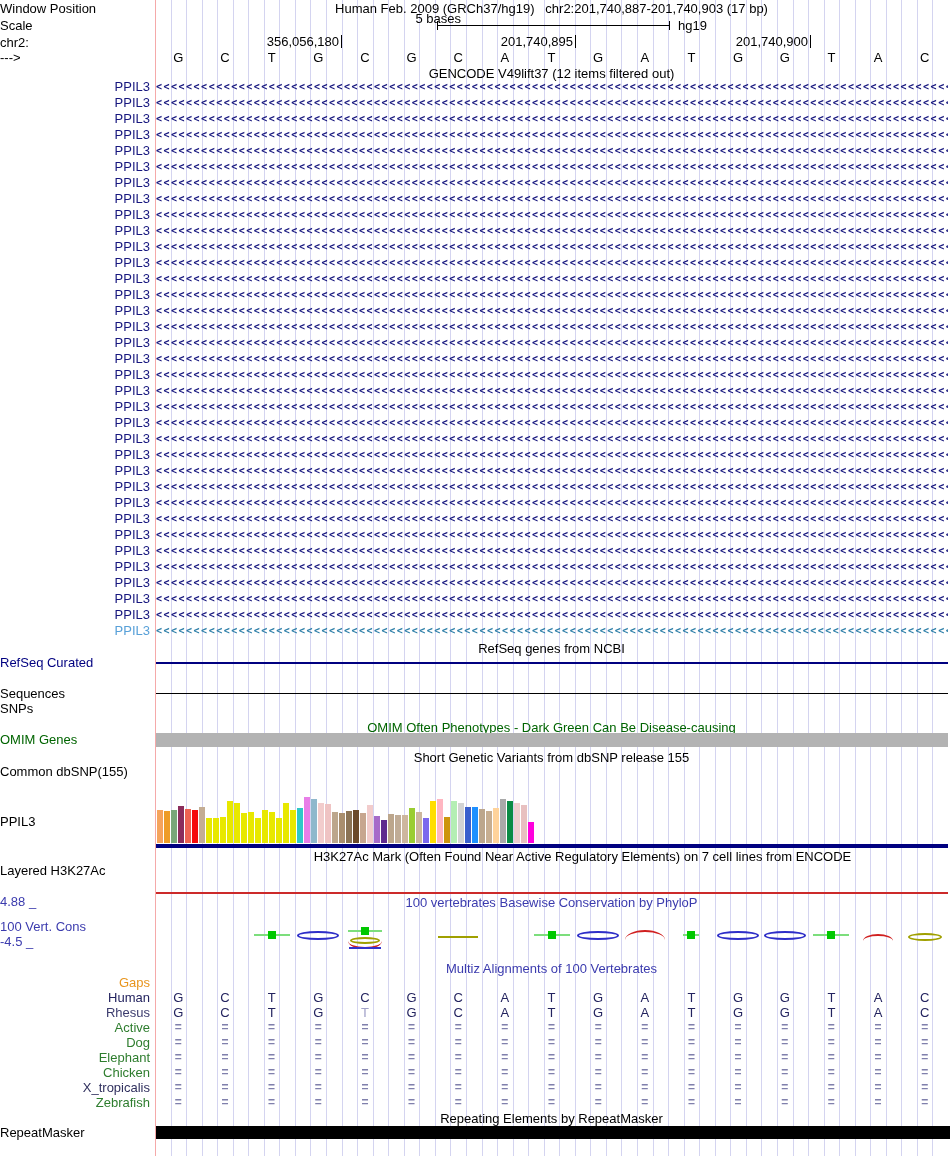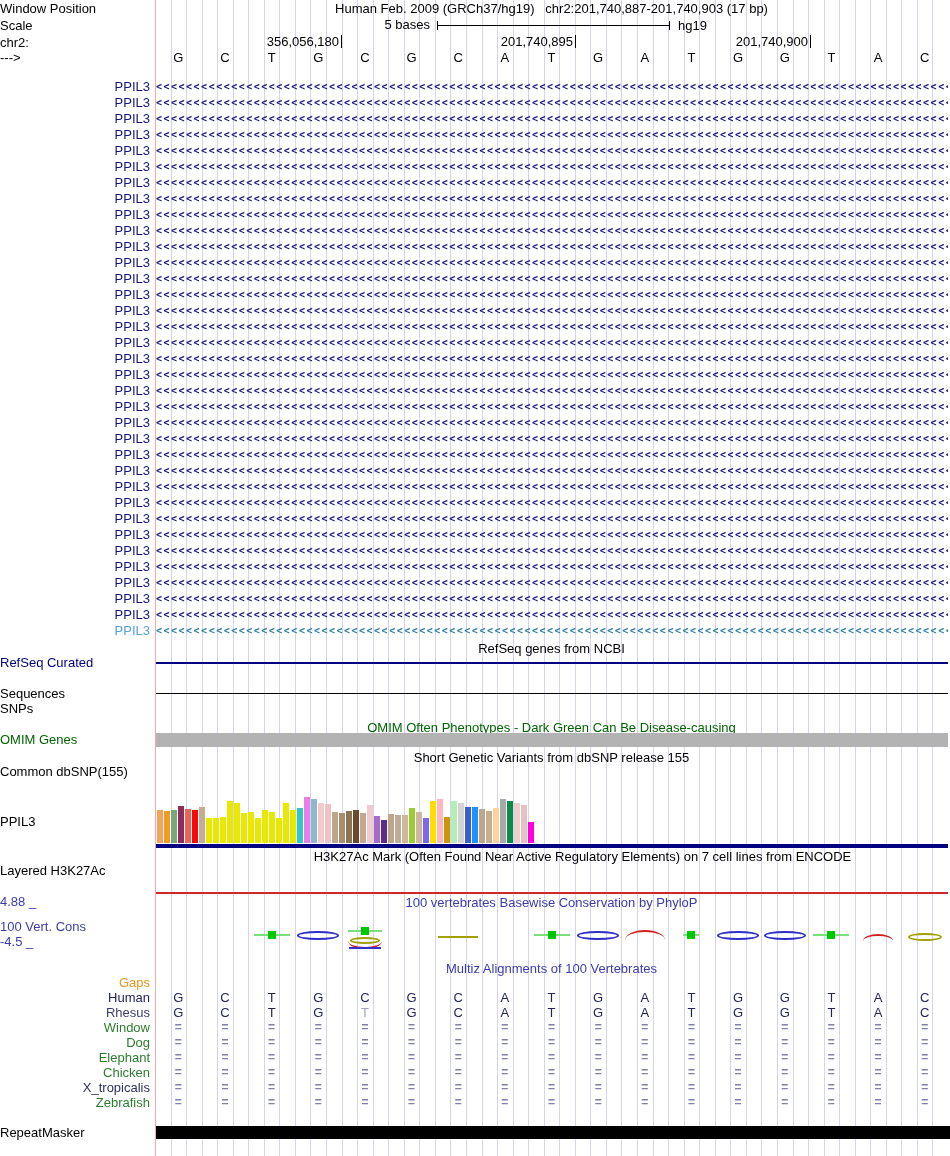--- a/index.html
+++ b/index.html
@@ -71,21 +71,21 @@
       <div class="abs" style="left: 901px; top: 0px; width: 1px; height: 1156px; background: rgb(212, 212, 240);"></div>
       <div class="abs" style="left: 917px; top: 0px; width: 1px; height: 1156px; background: rgb(212, 212, 240);"></div>
       <div class="abs" style="left: 932px; top: 0px; width: 1px; height: 1156px; background: rgb(212, 212, 240);"></div>
     </div>
   <div class="abs" id="edge-line" style="left: 155px; top: 0px; width: 1px; height: 1156px; background: rgb(245, 169, 169);"></div>
 
   <div class="lbl" style="top:1px;">Window Position</div>
   <div class="title" style="top:1px;">Human Feb. 2009 (GRCh37/hg19)   chr2:201,740,887-201,740,903 (17 bp)</div>
 
   <div class="lbl" style="top:18px;">Scale</div>
-  <div class="coordtxt" style="left:310px;top:18px;">5 bases</div>
+  <div class="coordtxt" style="left:310px;top:12px;padding-left:31px;">5 bases</div>
   <div class="abs" style="left:437px;top:25px;width:233px;height:1px;background:#000;"></div>
   <div class="abs" style="left:437px;top:21px;width:1px;height:9px;background:#000;"></div>
   <div class="abs" style="left:669px;top:21px;width:1px;height:9px;background:#000;"></div>
   <div class="abs" style="left:678px;top:18px;height:15px;line-height:15px;">hg19</div>
 
   <div class="lbl" style="top:35px;">chr2:</div>
   <div class="coordtxt" style="left:219px;top:35px;">356,056,180</div>
   <div class="tick" style="left:341px;top:35px;height:13px;"></div>
   <div class="coordtxt" style="left:453px;top:35px;">201,740,895</div>
   <div class="tick" style="left:575px;top:35px;height:13px;"></div>
@@ -106,20 +106,21 @@
       <div class="basecell" style="left: 575.147px; top: 50px; width: 46px; text-align: center; height: 15px; line-height: 15px;">G</div>
       <div class="basecell" style="left: 621.794px; top: 50px; width: 46px; text-align: center; height: 15px; line-height: 15px;">A</div>
       <div class="basecell" style="left: 668.441px; top: 50px; width: 46px; text-align: center; height: 15px; line-height: 15px;">T</div>
       <div class="basecell" style="left: 715.088px; top: 50px; width: 46px; text-align: center; height: 15px; line-height: 15px;">G</div>
       <div class="basecell" style="left: 761.735px; top: 50px; width: 46px; text-align: center; height: 15px; line-height: 15px;">G</div>
       <div class="basecell" style="left: 808.382px; top: 50px; width: 46px; text-align: center; height: 15px; line-height: 15px;">T</div>
       <div class="basecell" style="left: 855.029px; top: 50px; width: 46px; text-align: center; height: 15px; line-height: 15px;">A</div>
       <div class="basecell" style="left: 901.676px; top: 50px; width: 46px; text-align: center; height: 15px; line-height: 15px;">C</div>
     </div>
 
+  <div class="title" style="top:66px;">GENCODE V49lift37 (12 items filtered out)</div>
   <div id="gencode-rows">
       <div class="abs" style="left: 0px; top: 79px; width: 150px; text-align: right; height: 16px; line-height: 16px; color: rgb(22, 22, 126);">PPIL3</div>
       <div class="abs" style="left: 156px; top: 80px; width: 792px; height: 14px; line-height: 14px; overflow: hidden; white-space: nowrap; font-weight: bold; font-family: &quot;DejaVu Sans Mono&quot;, monospace; font-size: 10px; letter-spacing: 1.5px; color: rgb(22, 22, 126);">&lt;&lt;&lt;&lt;&lt;&lt;&lt;&lt;&lt;&lt;&lt;&lt;&lt;&lt;&lt;&lt;&lt;&lt;&lt;&lt;&lt;&lt;&lt;&lt;&lt;&lt;&lt;&lt;&lt;&lt;&lt;&lt;&lt;&lt;&lt;&lt;&lt;&lt;&lt;&lt;&lt;&lt;&lt;&lt;&lt;&lt;&lt;&lt;&lt;&lt;&lt;&lt;&lt;&lt;&lt;&lt;&lt;&lt;&lt;&lt;&lt;&lt;&lt;&lt;&lt;&lt;&lt;&lt;&lt;&lt;&lt;&lt;&lt;&lt;&lt;&lt;&lt;&lt;&lt;&lt;&lt;&lt;&lt;&lt;&lt;&lt;&lt;&lt;&lt;&lt;&lt;&lt;&lt;&lt;&lt;&lt;&lt;&lt;&lt;&lt;&lt;&lt;&lt;&lt;&lt;&lt;&lt;&lt;&lt;&lt;&lt;&lt;&lt;&lt;&lt;&lt;&lt;&lt;&lt;&lt;</div>
       <div class="abs" style="left: 0px; top: 95px; width: 150px; text-align: right; height: 16px; line-height: 16px; color: rgb(22, 22, 126);">PPIL3</div>
       <div class="abs" style="left: 156px; top: 96px; width: 792px; height: 14px; line-height: 14px; overflow: hidden; white-space: nowrap; font-weight: bold; font-family: &quot;DejaVu Sans Mono&quot;, monospace; font-size: 10px; letter-spacing: 1.5px; color: rgb(22, 22, 126);">&lt;&lt;&lt;&lt;&lt;&lt;&lt;&lt;&lt;&lt;&lt;&lt;&lt;&lt;&lt;&lt;&lt;&lt;&lt;&lt;&lt;&lt;&lt;&lt;&lt;&lt;&lt;&lt;&lt;&lt;&lt;&lt;&lt;&lt;&lt;&lt;&lt;&lt;&lt;&lt;&lt;&lt;&lt;&lt;&lt;&lt;&lt;&lt;&lt;&lt;&lt;&lt;&lt;&lt;&lt;&lt;&lt;&lt;&lt;&lt;&lt;&lt;&lt;&lt;&lt;&lt;&lt;&lt;&lt;&lt;&lt;&lt;&lt;&lt;&lt;&lt;&lt;&lt;&lt;&lt;&lt;&lt;&lt;&lt;&lt;&lt;&lt;&lt;&lt;&lt;&lt;&lt;&lt;&lt;&lt;&lt;&lt;&lt;&lt;&lt;&lt;&lt;&lt;&lt;&lt;&lt;&lt;&lt;&lt;&lt;&lt;&lt;&lt;&lt;&lt;&lt;&lt;&lt;&lt;&lt;</div>
       <div class="abs" style="left: 0px; top: 111px; width: 150px; text-align: right; height: 16px; line-height: 16px; color: rgb(22, 22, 126);">PPIL3</div>
       <div class="abs" style="left: 156px; top: 112px; width: 792px; height: 14px; line-height: 14px; overflow: hidden; white-space: nowrap; font-weight: bold; font-family: &quot;DejaVu Sans Mono&quot;, monospace; font-size: 10px; letter-spacing: 1.5px; color: rgb(22, 22, 126);">&lt;&lt;&lt;&lt;&lt;&lt;&lt;&lt;&lt;&lt;&lt;&lt;&lt;&lt;&lt;&lt;&lt;&lt;&lt;&lt;&lt;&lt;&lt;&lt;&lt;&lt;&lt;&lt;&lt;&lt;&lt;&lt;&lt;&lt;&lt;&lt;&lt;&lt;&lt;&lt;&lt;&lt;&lt;&lt;&lt;&lt;&lt;&lt;&lt;&lt;&lt;&lt;&lt;&lt;&lt;&lt;&lt;&lt;&lt;&lt;&lt;&lt;&lt;&lt;&lt;&lt;&lt;&lt;&lt;&lt;&lt;&lt;&lt;&lt;&lt;&lt;&lt;&lt;&lt;&lt;&lt;&lt;&lt;&lt;&lt;&lt;&lt;&lt;&lt;&lt;&lt;&lt;&lt;&lt;&lt;&lt;&lt;&lt;&lt;&lt;&lt;&lt;&lt;&lt;&lt;&lt;&lt;&lt;&lt;&lt;&lt;&lt;&lt;&lt;&lt;&lt;&lt;&lt;&lt;&lt;</div>
       <div class="abs" style="left: 0px; top: 127px; width: 150px; text-align: right; height: 16px; line-height: 16px; color: rgb(22, 22, 126);">PPIL3</div>
       <div class="abs" style="left: 156px; top: 128px; width: 792px; height: 14px; line-height: 14px; overflow: hidden; white-space: nowrap; font-weight: bold; font-family: &quot;DejaVu Sans Mono&quot;, monospace; font-size: 10px; letter-spacing: 1.5px; color: rgb(22, 22, 126);">&lt;&lt;&lt;&lt;&lt;&lt;&lt;&lt;&lt;&lt;&lt;&lt;&lt;&lt;&lt;&lt;&lt;&lt;&lt;&lt;&lt;&lt;&lt;&lt;&lt;&lt;&lt;&lt;&lt;&lt;&lt;&lt;&lt;&lt;&lt;&lt;&lt;&lt;&lt;&lt;&lt;&lt;&lt;&lt;&lt;&lt;&lt;&lt;&lt;&lt;&lt;&lt;&lt;&lt;&lt;&lt;&lt;&lt;&lt;&lt;&lt;&lt;&lt;&lt;&lt;&lt;&lt;&lt;&lt;&lt;&lt;&lt;&lt;&lt;&lt;&lt;&lt;&lt;&lt;&lt;&lt;&lt;&lt;&lt;&lt;&lt;&lt;&lt;&lt;&lt;&lt;&lt;&lt;&lt;&lt;&lt;&lt;&lt;&lt;&lt;&lt;&lt;&lt;&lt;&lt;&lt;&lt;&lt;&lt;&lt;&lt;&lt;&lt;&lt;&lt;&lt;&lt;&lt;&lt;&lt;</div>
       <div class="abs" style="left: 0px; top: 143px; width: 150px; text-align: right; height: 16px; line-height: 16px; color: rgb(22, 22, 126);">PPIL3</div>
@@ -324,21 +325,21 @@
       <div class="abs" style="left: 481.853px; top: 1005px; width: 46px; text-align: center; height: 15px; line-height: 15px; font-size: 13px; font-weight: normal; color: rgb(35, 35, 95);">A</div>
       <div class="abs" style="left: 528.5px; top: 1005px; width: 46px; text-align: center; height: 15px; line-height: 15px; font-size: 13px; font-weight: normal; color: rgb(35, 35, 95);">T</div>
       <div class="abs" style="left: 575.147px; top: 1005px; width: 46px; text-align: center; height: 15px; line-height: 15px; font-size: 13px; font-weight: normal; color: rgb(35, 35, 95);">G</div>
       <div class="abs" style="left: 621.794px; top: 1005px; width: 46px; text-align: center; height: 15px; line-height: 15px; font-size: 13px; font-weight: normal; color: rgb(35, 35, 95);">A</div>
       <div class="abs" style="left: 668.441px; top: 1005px; width: 46px; text-align: center; height: 15px; line-height: 15px; font-size: 13px; font-weight: normal; color: rgb(35, 35, 95);">T</div>
       <div class="abs" style="left: 715.088px; top: 1005px; width: 46px; text-align: center; height: 15px; line-height: 15px; font-size: 13px; font-weight: normal; color: rgb(35, 35, 95);">G</div>
       <div class="abs" style="left: 761.735px; top: 1005px; width: 46px; text-align: center; height: 15px; line-height: 15px; font-size: 13px; font-weight: normal; color: rgb(35, 35, 95);">G</div>
       <div class="abs" style="left: 808.382px; top: 1005px; width: 46px; text-align: center; height: 15px; line-height: 15px; font-size: 13px; font-weight: normal; color: rgb(35, 35, 95);">T</div>
       <div class="abs" style="left: 855.029px; top: 1005px; width: 46px; text-align: center; height: 15px; line-height: 15px; font-size: 13px; font-weight: normal; color: rgb(35, 35, 95);">A</div>
       <div class="abs" style="left: 901.676px; top: 1005px; width: 46px; text-align: center; height: 15px; line-height: 15px; font-size: 13px; font-weight: normal; color: rgb(35, 35, 95);">C</div>
-      <div class="abs" style="left: 0px; top: 1020px; width: 150px; text-align: right; height: 15px; line-height: 15px; color: rgb(46, 125, 46);">Window</div>
+      <div class="abs" style="left: 0px; top: 1020px; width: 150px; text-align: right; height: 15px; line-height: 15px; color: rgb(46, 125, 46);">Active</div>
       <div class="abs" style="left: 155.324px; top: 1020px; width: 46px; text-align: center; height: 15px; line-height: 15px; font-size: 12px; font-weight: bold; color: rgb(128, 128, 172);">=</div>
       <div class="abs" style="left: 201.971px; top: 1020px; width: 46px; text-align: center; height: 15px; line-height: 15px; font-size: 12px; font-weight: bold; color: rgb(128, 128, 172);">=</div>
       <div class="abs" style="left: 248.618px; top: 1020px; width: 46px; text-align: center; height: 15px; line-height: 15px; font-size: 12px; font-weight: bold; color: rgb(128, 128, 172);">=</div>
       <div class="abs" style="left: 295.265px; top: 1020px; width: 46px; text-align: center; height: 15px; line-height: 15px; font-size: 12px; font-weight: bold; color: rgb(128, 128, 172);">=</div>
       <div class="abs" style="left: 341.912px; top: 1020px; width: 46px; text-align: center; height: 15px; line-height: 15px; font-size: 12px; font-weight: bold; color: rgb(128, 128, 172);">=</div>
       <div class="abs" style="left: 388.559px; top: 1020px; width: 46px; text-align: center; height: 15px; line-height: 15px; font-size: 12px; font-weight: bold; color: rgb(128, 128, 172);">=</div>
       <div class="abs" style="left: 435.206px; top: 1020px; width: 46px; text-align: center; height: 15px; line-height: 15px; font-size: 12px; font-weight: bold; color: rgb(128, 128, 172);">=</div>
       <div class="abs" style="left: 481.853px; top: 1020px; width: 46px; text-align: center; height: 15px; line-height: 15px; font-size: 12px; font-weight: bold; color: rgb(128, 128, 172);">=</div>
       <div class="abs" style="left: 528.5px; top: 1020px; width: 46px; text-align: center; height: 15px; line-height: 15px; font-size: 12px; font-weight: bold; color: rgb(128, 128, 172);">=</div>
       <div class="abs" style="left: 575.147px; top: 1020px; width: 46px; text-align: center; height: 15px; line-height: 15px; font-size: 12px; font-weight: bold; color: rgb(128, 128, 172);">=</div>
@@ -434,15 +435,16 @@
       <div class="abs" style="left: 575.147px; top: 1095px; width: 46px; text-align: center; height: 15px; line-height: 15px; font-size: 12px; font-weight: bold; color: rgb(128, 128, 172);">=</div>
       <div class="abs" style="left: 621.794px; top: 1095px; width: 46px; text-align: center; height: 15px; line-height: 15px; font-size: 12px; font-weight: bold; color: rgb(128, 128, 172);">=</div>
       <div class="abs" style="left: 668.441px; top: 1095px; width: 46px; text-align: center; height: 15px; line-height: 15px; font-size: 12px; font-weight: bold; color: rgb(128, 128, 172);">=</div>
       <div class="abs" style="left: 715.088px; top: 1095px; width: 46px; text-align: center; height: 15px; line-height: 15px; font-size: 12px; font-weight: bold; color: rgb(128, 128, 172);">=</div>
       <div class="abs" style="left: 761.735px; top: 1095px; width: 46px; text-align: center; height: 15px; line-height: 15px; font-size: 12px; font-weight: bold; color: rgb(128, 128, 172);">=</div>
       <div class="abs" style="left: 808.382px; top: 1095px; width: 46px; text-align: center; height: 15px; line-height: 15px; font-size: 12px; font-weight: bold; color: rgb(128, 128, 172);">=</div>
       <div class="abs" style="left: 855.029px; top: 1095px; width: 46px; text-align: center; height: 15px; line-height: 15px; font-size: 12px; font-weight: bold; color: rgb(128, 128, 172);">=</div>
       <div class="abs" style="left: 901.676px; top: 1095px; width: 46px; text-align: center; height: 15px; line-height: 15px; font-size: 12px; font-weight: bold; color: rgb(128, 128, 172);">=</div>
     </div>
 
+  <div class="title" style="top:1111px;">Repeating Elements by RepeatMasker</div>
   <div class="lbl" style="top:1125px;">RepeatMasker</div>
   <div class="hline" style="left:156px;top:1126px;width:794px;height:13px;background:#000;"></div>
 </div>
 
 </body></html>

